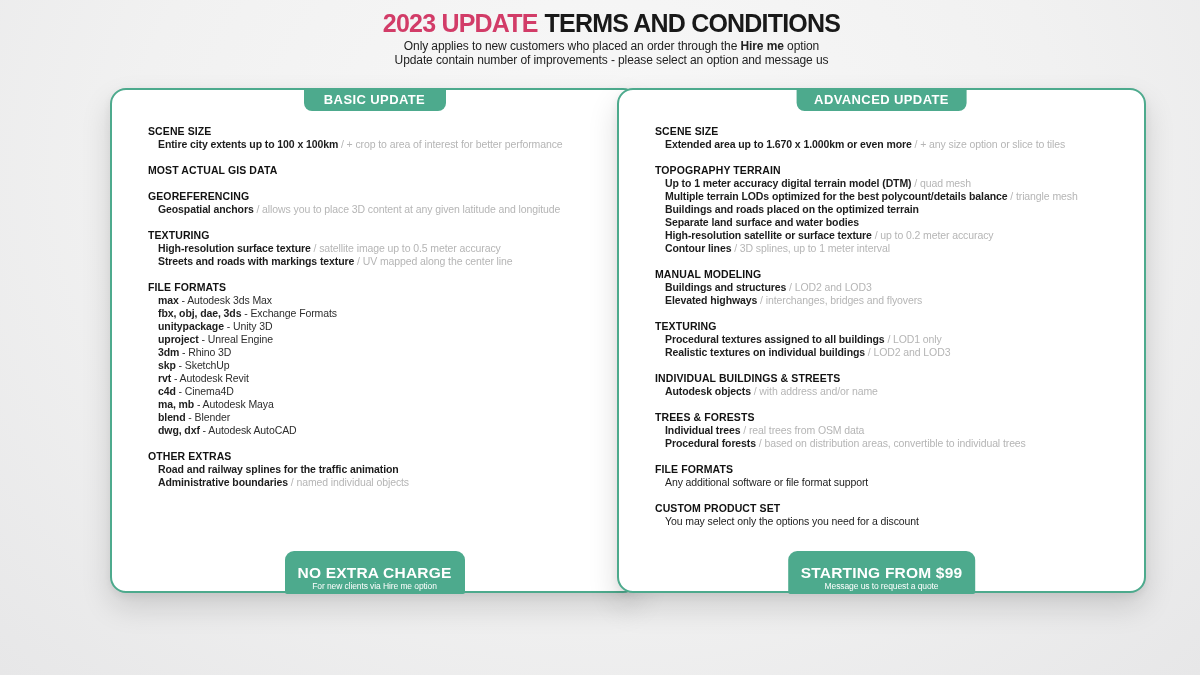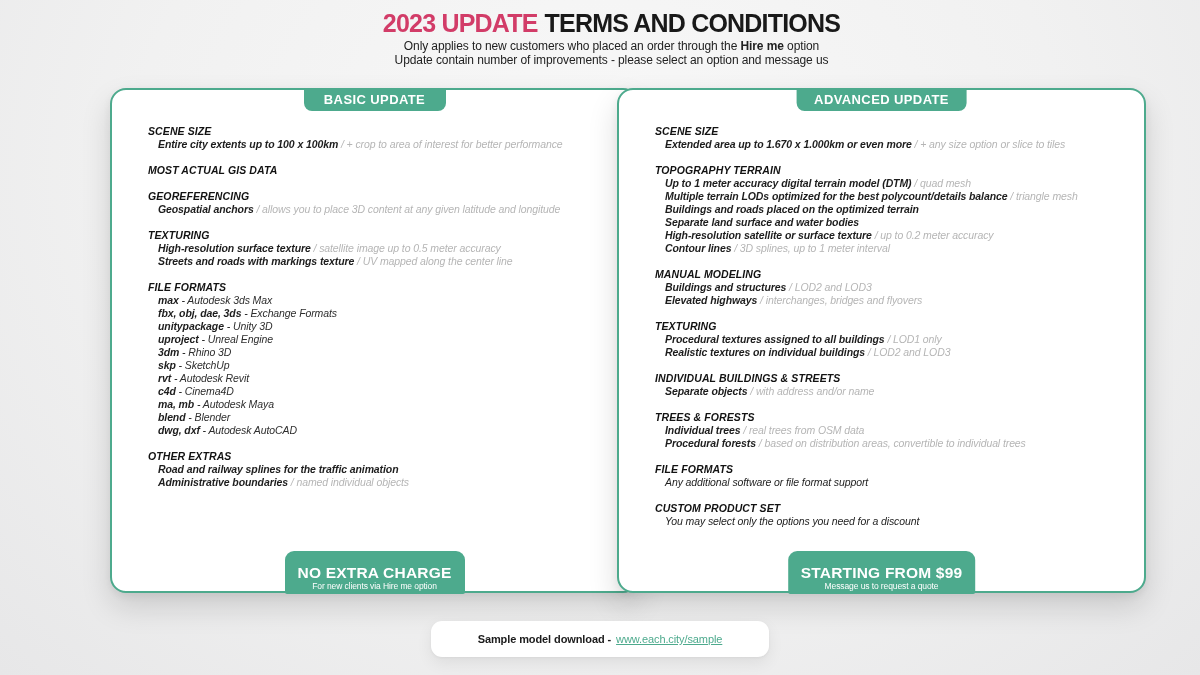--- a/index.html
+++ b/index.html
@@ -32,21 +32,21 @@
   #panel-1 { left: 617px; }
 
   .panel-tab {
     position: absolute; top: -2.5px; left: 50%; transform: translateX(-50%);
     background: var(--teal); color: #fff;
     height: 23px; line-height: 23px; padding: 0 18px; min-width: 142px;
     text-align: center; font-size: 13px; font-weight: 700; letter-spacing: 0.4px;
     border-radius: 2px 2px 8px 8px; white-space: nowrap;
   }
 
-  .sections { position: absolute; top: 35px; left: 36px; right: 12px; font-style: italic; }
+  .sections { position: absolute; top: 35px; left: 36px; right: 12px; }
   .section { margin-bottom: 13px; }
   .sec-title {
     font-size: 10.5px; line-height: 13px; font-weight: 700; color: #121212;
     letter-spacing: 0.1px;
   }
   .item { padding-left: 10px; font-size: 10.5px; line-height: 13px; white-space: nowrap; }
   .item .txt  { font-weight: 700; color: #1d1d1d; }
   .item .note { font-weight: 400; color: var(--gray); }
   .item .fmt  { font-weight: 700; color: #1d1d1d; }
   .item .desc { font-weight: 400; color: #2d2d2d; }
@@ -149,21 +149,21 @@
           <div class="item"><span class="txt">Buildings and structures</span><span class="note"> / LOD2 and LOD3</span></div>
           <div class="item"><span class="txt">Elevated highways</span><span class="note"> / interchanges, bridges and flyovers</span></div>
         </div>
         <div class="section">
           <div class="sec-title">TEXTURING</div>
           <div class="item"><span class="txt">Procedural textures assigned to all buildings</span><span class="note"> / LOD1 only</span></div>
           <div class="item"><span class="txt">Realistic textures on individual buildings</span><span class="note"> / LOD2 and LOD3</span></div>
         </div>
         <div class="section">
           <div class="sec-title">INDIVIDUAL BUILDINGS &amp; STREETS</div>
-          <div class="item"><span class="txt">Separate objects</span><span class="note"> / with address and/or name</span></div>
+          <div class="item"><span class="txt">Autodesk objects</span><span class="note"> / with address and/or name</span></div>
         </div>
         <div class="section">
           <div class="sec-title">TREES &amp; FORESTS</div>
           <div class="item"><span class="txt">Individual trees</span><span class="note"> / real trees from OSM data</span></div>
           <div class="item"><span class="txt">Procedural forests</span><span class="note"> / based on distribution areas, convertible to individual trees</span></div>
         </div>
         <div class="section">
           <div class="sec-title">FILE FORMATS</div>
           <div class="item"><span class="plain">Any additional software or file format support</span></div>
         </div>
@@ -171,18 +171,14 @@
           <div class="sec-title">CUSTOM PRODUCT SET</div>
           <div class="item"><span class="plain">You may select only the options you need for a discount</span></div>
         </div>
       </div>
     <div class="panel-badge">
       <div class="b1">STARTING FROM $99</div>
       <div class="b2">Message us to request a quote</div>
     </div>
   </section>
 
-  <div class="sample-bar">
-    <span class="lbl">Sample model download -</span>
-    <a href="#">www.each.city/sample</a>
-  </div>
 
 </div>
 
 </body></html>

